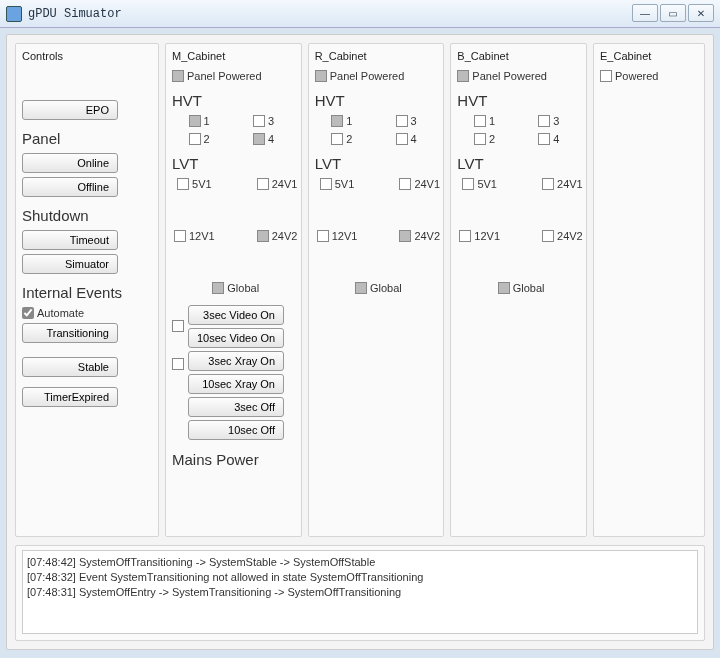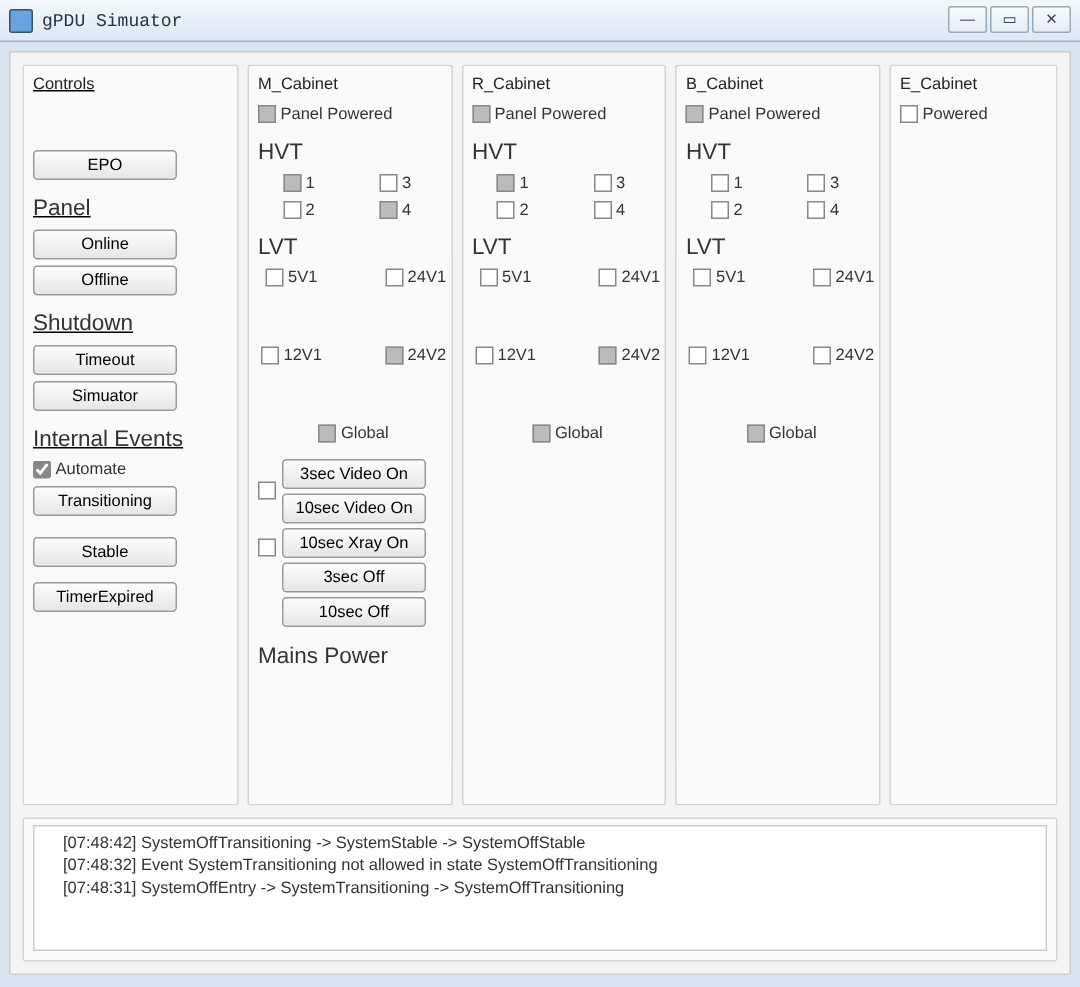--- a/index.html
+++ b/index.html
@@ -54,34 +54,34 @@
     gap: 6px;
     flex: 1;
     overflow: hidden;
   }
   .col {
     border: 1px solid #d5d5d5;
     border-radius: 2px;
     background: #fafafa;
     padding: 6px 6px;
   }
-  .col.controls { width: 144px; flex-shrink:0;text-decoration:underline;}
+  .col.controls { width: 144px; flex-shrink:0;}
   .col.cab { flex: 1; min-width: 0; }
   .col.ecab { width: 112px; flex-shrink:0;}
   .hdr { font-size: 11px; color: #222; margin-bottom: 6px; font-weight: 400; white-space: nowrap; }
   .grouplabel { font-size: 15px; color: #333; margin: 8px 0 4px 0; }
   .btn {
     display: inline-block;
     min-width: 78px;
     padding: 3px 8px;
     background: linear-gradient(#fdfdfd,#e6e6e6);
     border: 1px solid #999;
     border-radius: 3px;
     font-size: 11px;
-    text-align: center;
+    text-align: right;
     cursor: default;
     margin: 2px 0;
     white-space: nowrap;
   }
   .btn.wide { width: 96px; }
   .btn.block { display:block; width: 96px; margin: 3px auto; }
   .btn.primary {
     background: linear-gradient(#cfe6fb,#9fcaf3);
     border-color: #5a8fc7;
     color: #123;
@@ -103,21 +103,21 @@
     padding: 4px 6px 6px 6px;
     height: 96px;
     display: flex;
     flex-direction: column;
   }
   .status .loglines {
     background: #fff;
     border: 1px solid #ccc;
     flex:1;
     overflow-y: auto;
-    padding: 4px 19px;
+    padding: 4px 4px;
     font-size: 11px;
     color: #333;
     line-height: 1.35;
   }
   
   input[type=checkbox].grayfill { appearance:none; width:12px; height:12px; border:1px solid #888; background:#bbb; }
   input[type=checkbox].empty { appearance:none; width:12px; height:12px; border:1px solid #888; background:#fff; }
 </style>
 </head>
 <body>
@@ -211,20 +211,21 @@
 
       <div class="small-sep"></div>
       <div class="mbtns-row">
         <div class="checkboxcol">
           <input type="checkbox" class="empty" style="">
           <input type="checkbox" class="empty" style="">
         </div>
         <div>
           <div class="btn block">3sec Video On</div>
           <div class="btn block">10sec Video On</div>
+          <div class="btn block">3sec Xray On</div>
           <div class="btn block">10sec Xray On</div>
           <div class="btn block">3sec Off</div>
           <div class="btn block">10sec Off</div>
         </div>
       </div>
 
       <div class="grouplabel">Mains Power</div>
     </div>
 
     <div class="col cab">

